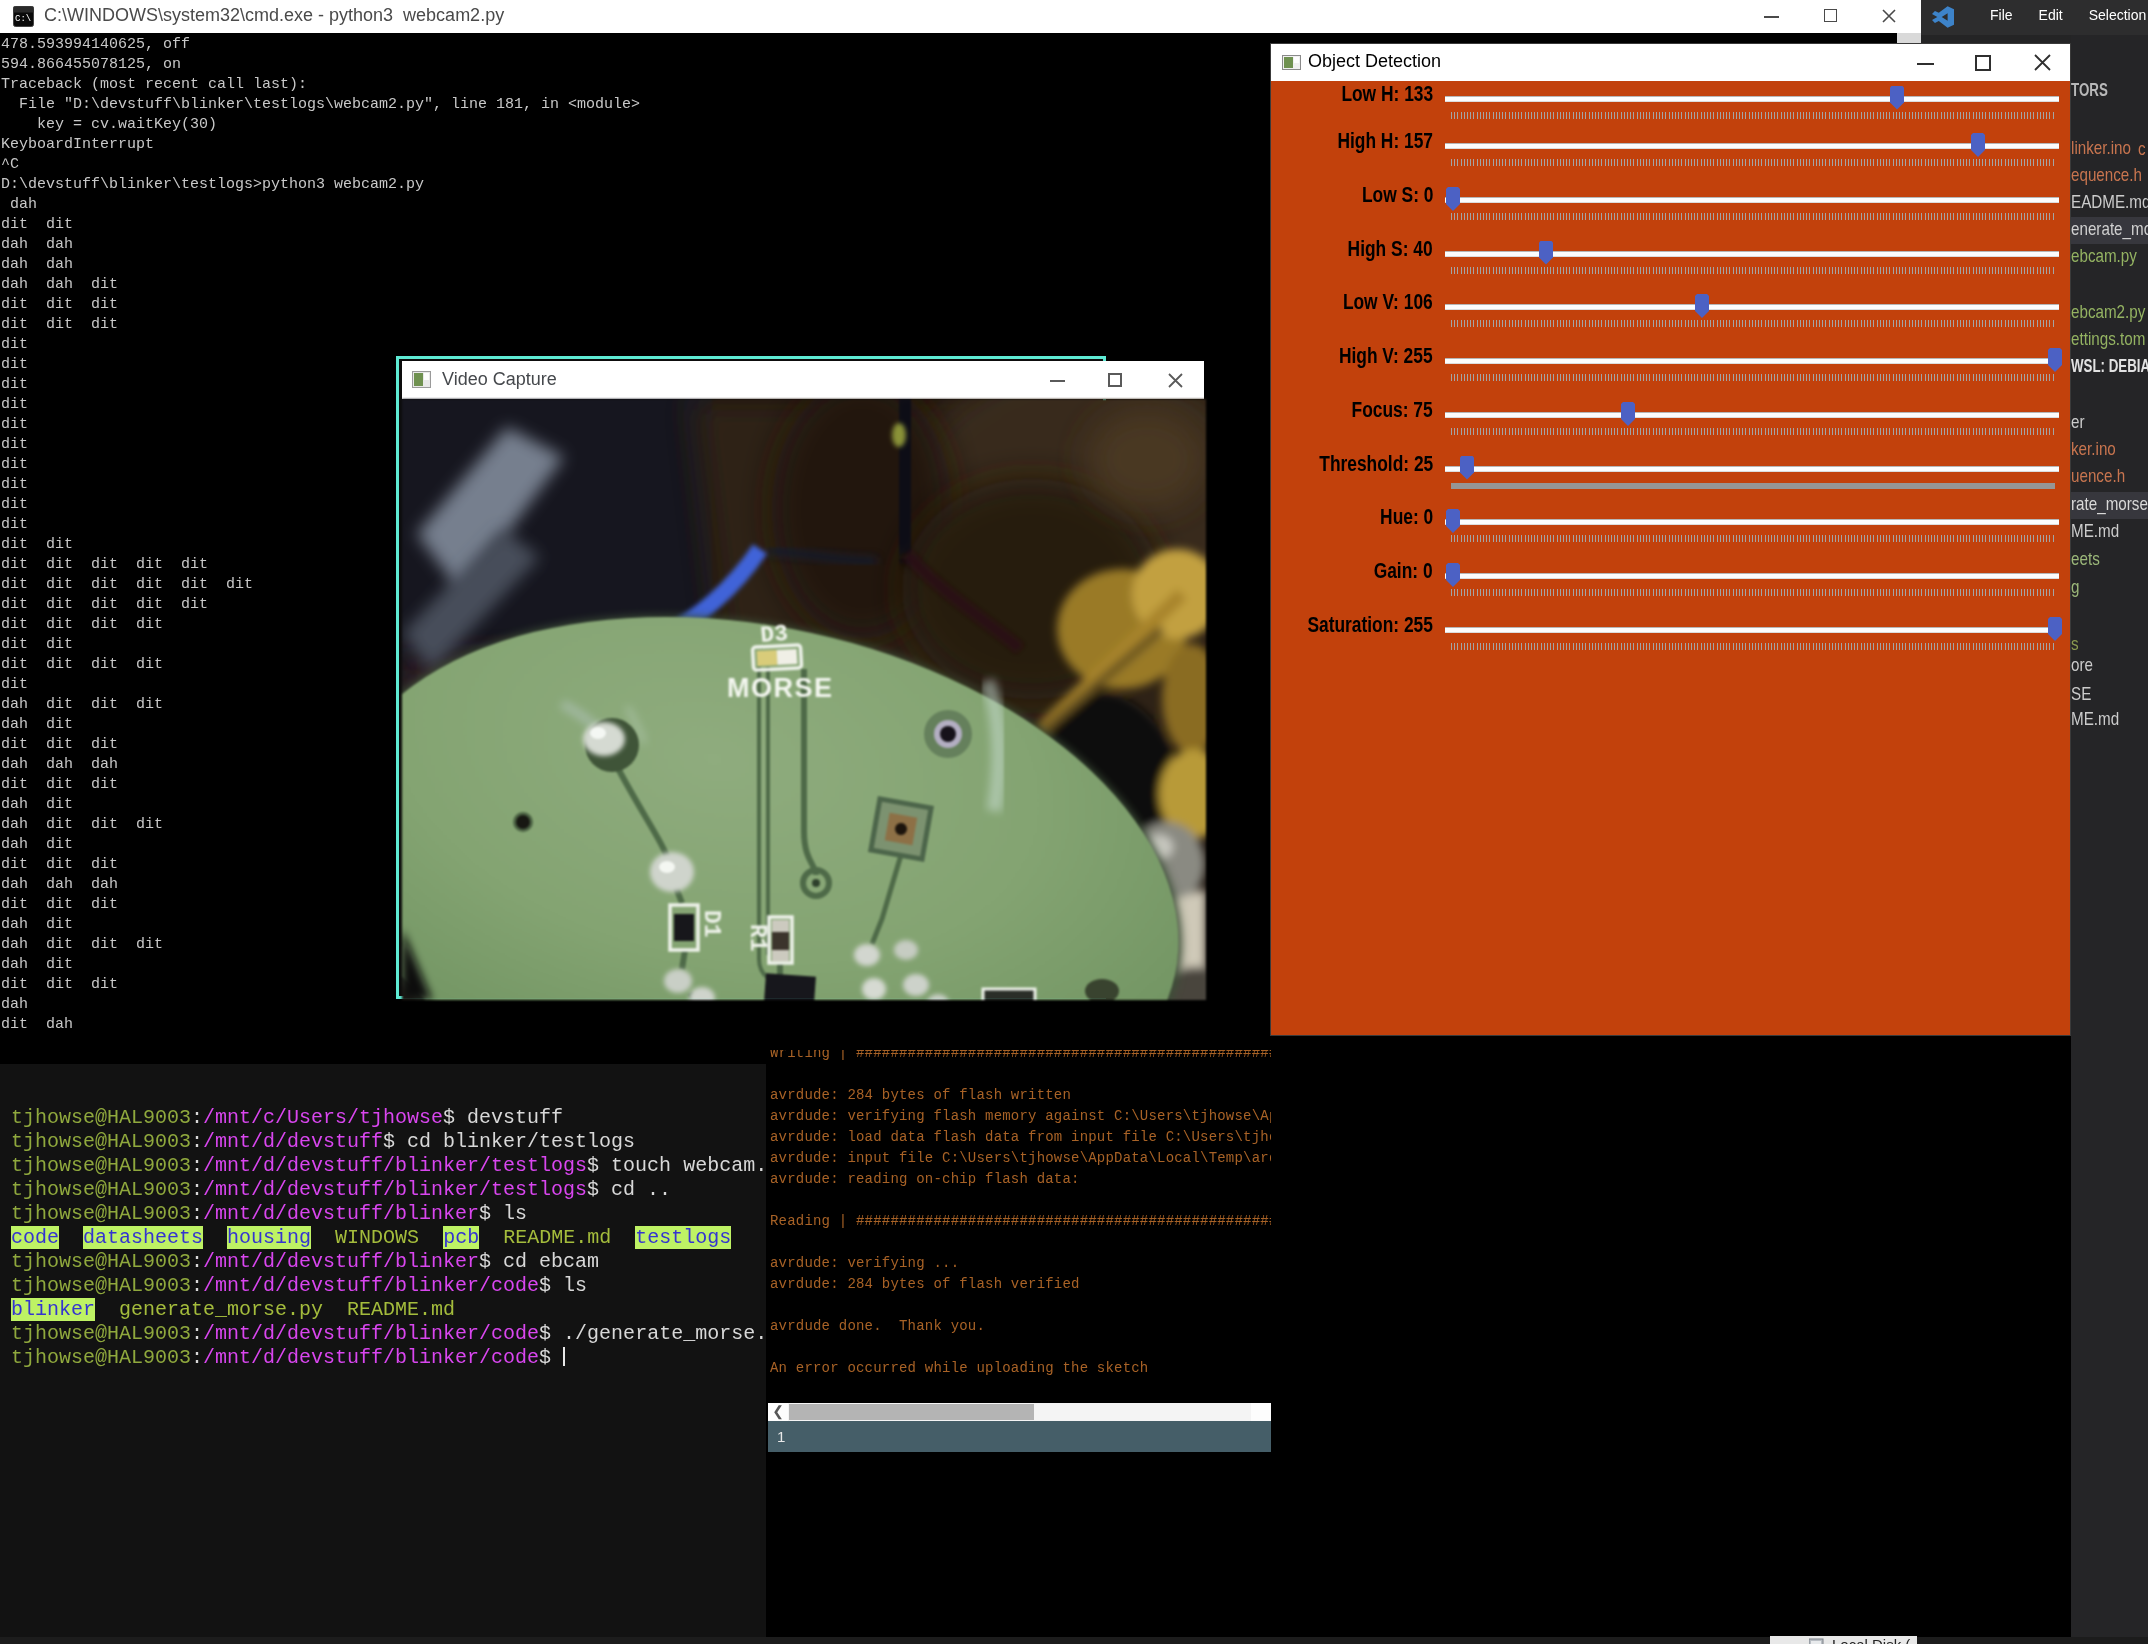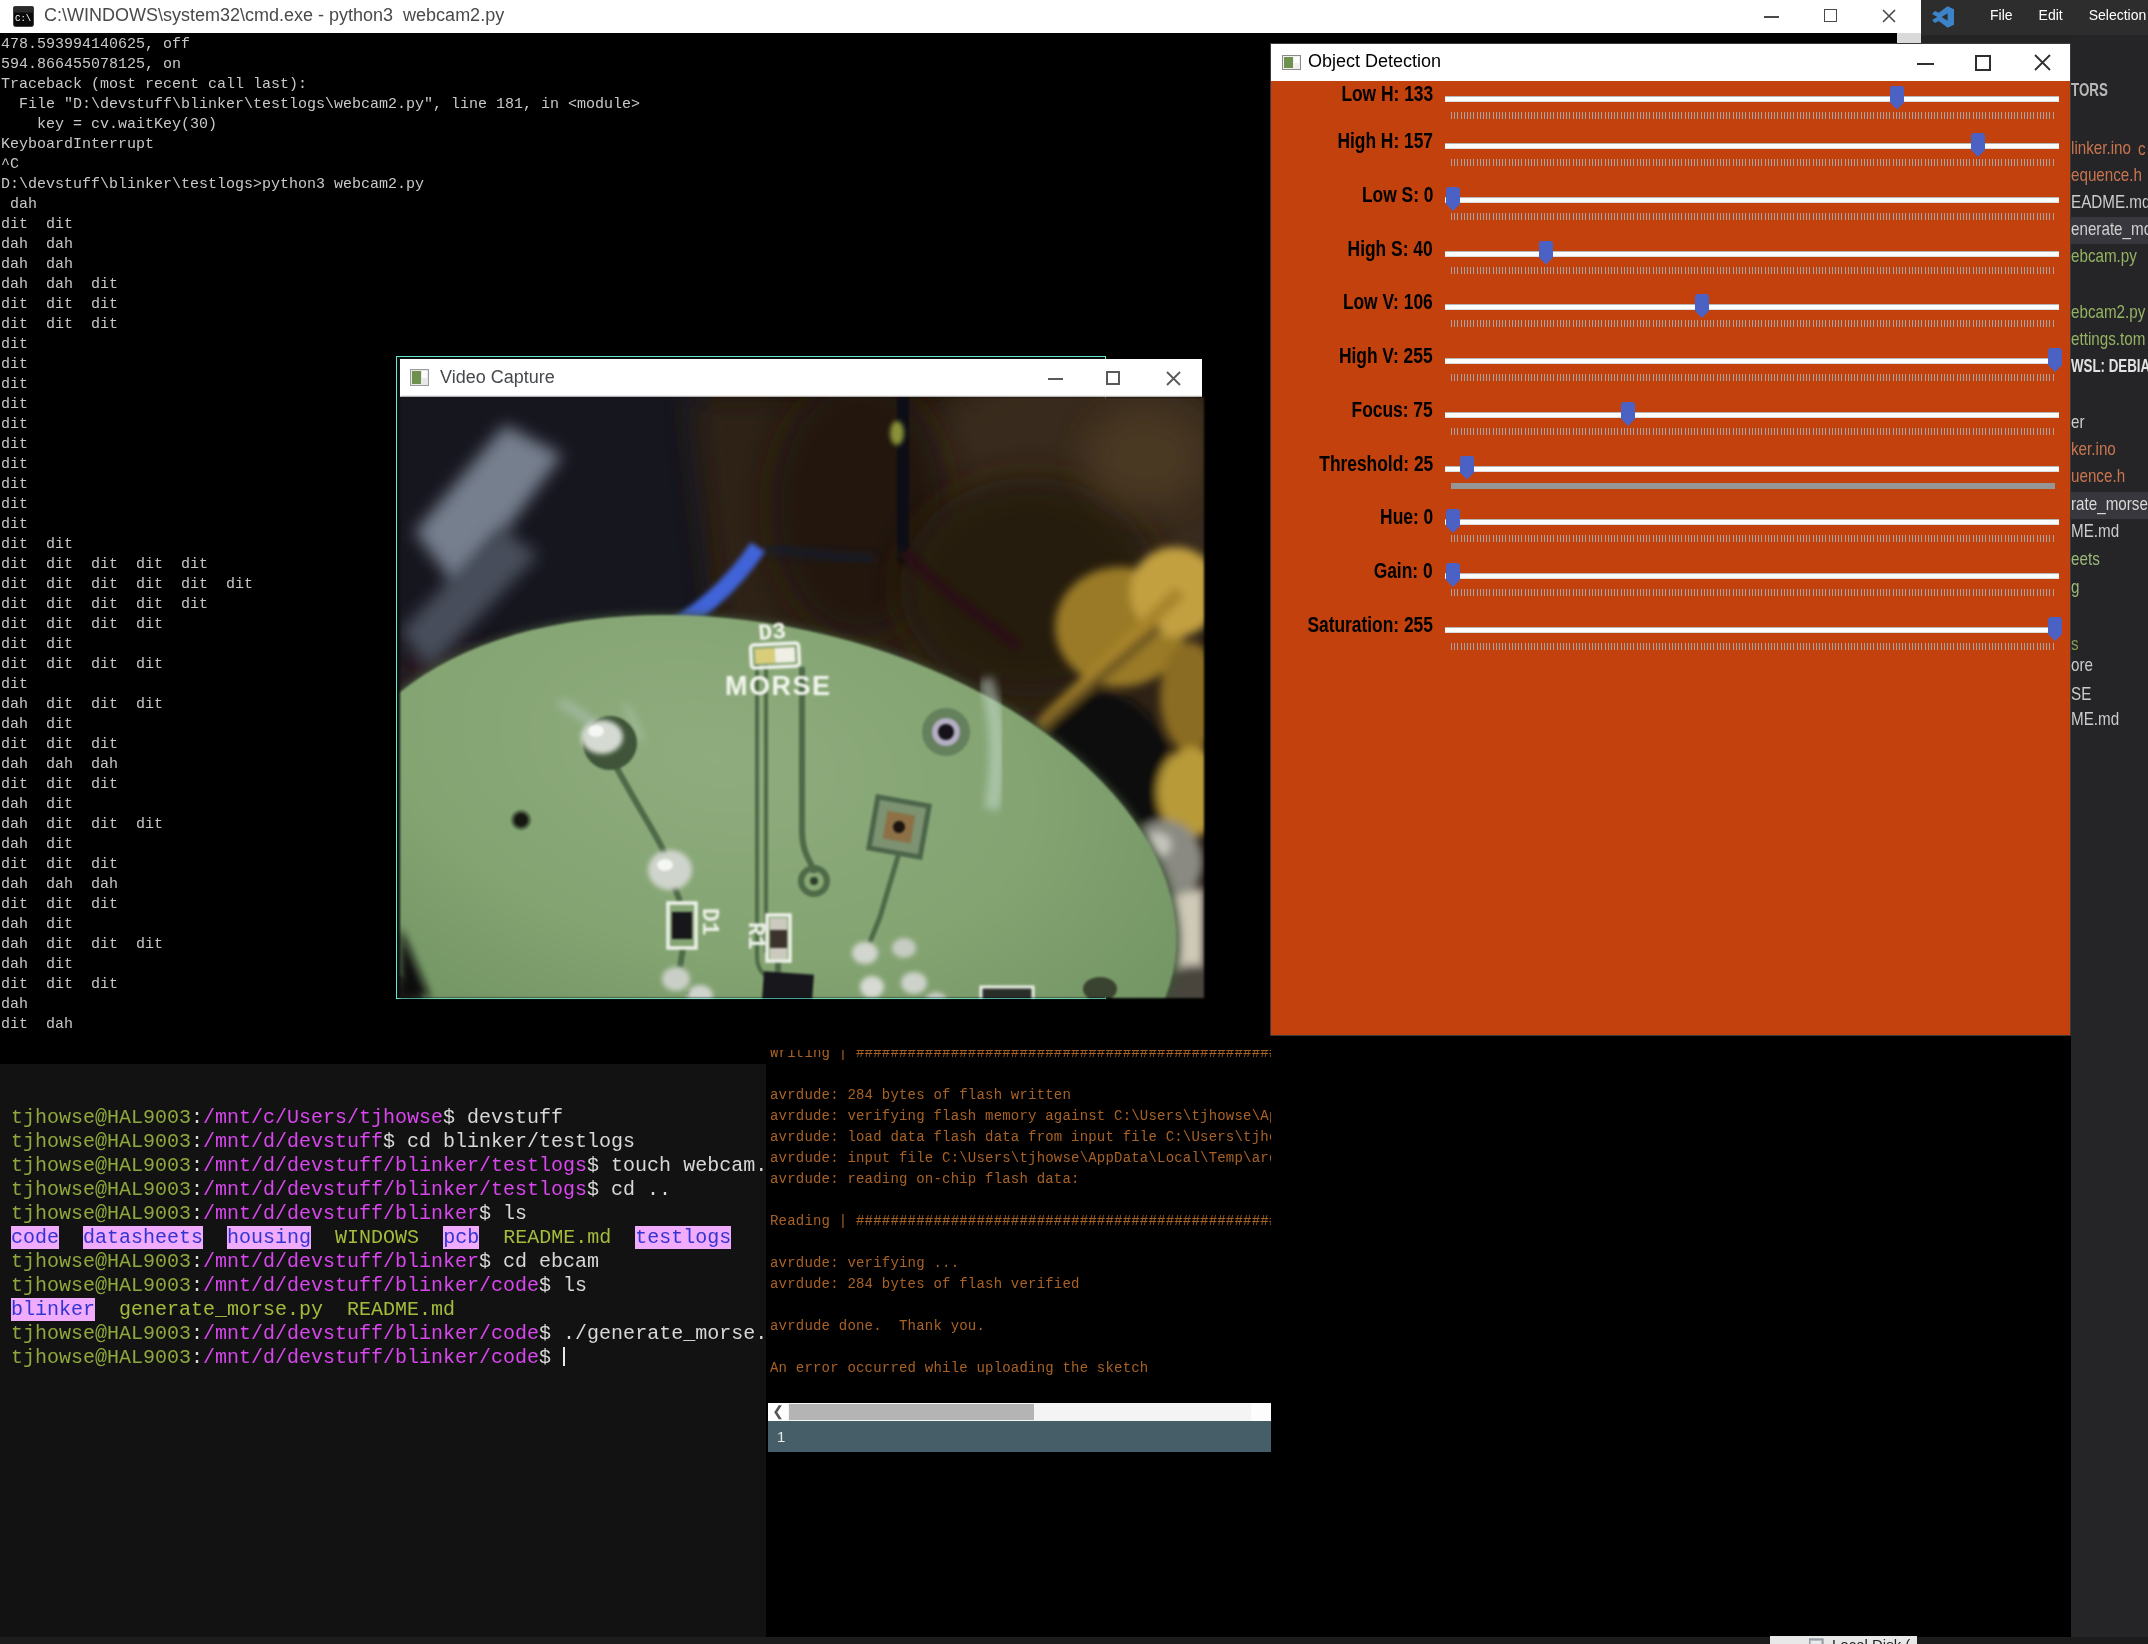--- a/index.html
+++ b/index.html
@@ -1,21 +1,21 @@
 <!DOCTYPE html>
 <html><head>
 <meta charset="utf-8">
 <style>
   * { margin:0; padding:0; box-sizing:border-box; }
   html,body { width:2148px; height:1644px; background:#000; overflow:hidden; }
   body { position:relative; font-family:"Liberation Sans", sans-serif; }
   .abs { position:absolute; }
   .mono { font-family:"Liberation Mono", monospace; }
 </style>
-<style>.dg{color:#8fa83d}.db{color:#d946ef}.dw{color:#d8d8d8}.dy{color:#a4bc3c}.dh{color:#3434d0;background:#f0abfc}.cur{display:inline-block;width:2px;height:19px;background:#e8e8e8;vertical-align:-3px}</style></head>
+<style>.dg{color:#8fa83d}.db{color:#d946ef}.dw{color:#d8d8d8}.dy{color:#a4bc3c}.dh{color:#3434d0;background:#bef264}.cur{display:inline-block;width:2px;height:19px;background:#e8e8e8;vertical-align:-3px}</style></head>
 <body>
 
 <div class="abs" id="vscode" style="left:1920px; top:0; width:228px; height:1644px; background:#242425;">
   <div class="abs" style="left:0; top:0; width:228px; height:35px; background:#2d2d2e;"></div>
 
   <svg class="abs" style="left:12px; top:6px;" width="22" height="22" viewBox="0 0 100 100">
     <path d="M70.9 99.3 L30.8 68.7 13.4 77.4 0 64 24.3 50 0 35.9 13.4 22.5 30.8 31.2 70.9 0.6 100 14.4 100 85.6 Z M71 33.5 L44.2 50 71 66.5 Z" fill="#3d83c9"></path>
   </svg>
   <div class="abs" style="left:70px; top:7px; width:175px; height:22px; color:#ffffff; font-size:14px;">
     <span style="margin-right:26px;">File</span><span style="margin-right:26px;">Edit</span><span>Selection</span>
@@ -157,21 +157,21 @@
 <span class="dg">tjhowse@HAL9003</span><span class="dw">:</span><span class="db">/mnt/d/devstuff/blinker/testlogs</span><span class="dw">$ cd ..</span>
 <span class="dg">tjhowse@HAL9003</span><span class="dw">:</span><span class="db">/mnt/d/devstuff/blinker</span><span class="dw">$ ls</span>
 <span class="dh">code</span>  <span class="dh">datasheets</span>  <span class="dh">housing</span>  <span class="dy">WINDOWS</span>  <span class="dh">pcb</span>  <span class="dy">README.md</span>  <span class="dh">testlogs</span>
 <span class="dg">tjhowse@HAL9003</span><span class="dw">:</span><span class="db">/mnt/d/devstuff/blinker</span><span class="dw">$ cd ebcam</span>
 <span class="dg">tjhowse@HAL9003</span><span class="dw">:</span><span class="db">/mnt/d/devstuff/blinker/code</span><span class="dw">$ ls</span>
 <span class="dh">blinker</span>  <span class="dy">generate_morse.py</span>  <span class="dy">README.md</span>
 <span class="dg">tjhowse@HAL9003</span><span class="dw">:</span><span class="db">/mnt/d/devstuff/blinker/code</span><span class="dw">$ ./generate_morse.py blinker/sequence.h</span>
 <span class="dg">tjhowse@HAL9003</span><span class="dw">:</span><span class="db">/mnt/d/devstuff/blinker/code</span><span class="dw">$ </span><span class="cur"></span></div>
 </div>
 
-<div class="abs" id="vidwin" style="left:396px; top:356px; width:710px; height:643px; background:#0d0d0d; border:1px solid #5eead4;">
+<div class="abs" id="vidwin" style="left:396px; top:356px; width:710px; height:643px; background:#0d0d0d; border:3px solid #5eead4;">
   <div class="abs" style="left:3px; top:2px; width:802px; height:38px; background:#ffffff;">
     <svg class="abs" style="left:10px; top:10px;" width="19" height="17" viewBox="0 0 19 17">
       <rect x="0.5" y="0.5" width="18" height="16" fill="#e8e8e8" stroke="#9a9a9a"></rect>
       <rect x="2" y="2" width="9" height="13" fill="#6f9150"></rect>
       <rect x="12" y="2" width="5" height="7" fill="#fdfdfd"></rect>
     </svg>
     <div class="abs" style="left:40px; top:8px; font-size:18px; color:#45484c;">Video Capture</div>
     <div class="abs" style="left:648px; top:19px; width:15px; height:2px; background:#5a5a5a;"></div>
     <div class="abs" style="left:706px; top:12px; width:14px; height:14px; border:2px solid #5a5a5a;"></div>
     <svg class="abs" style="left:766px; top:12px;" width="15" height="15" viewBox="0 0 15 15">

